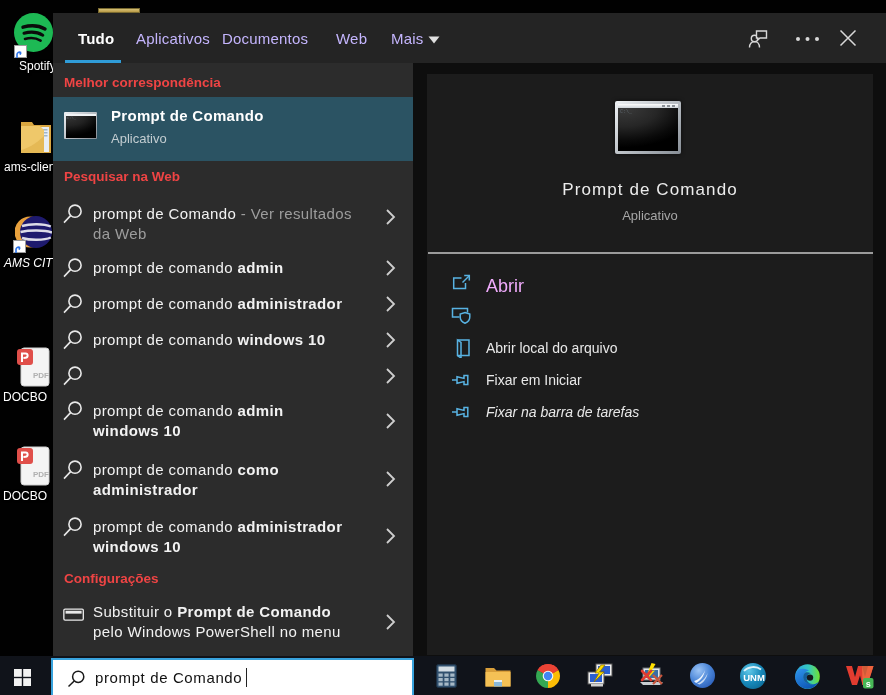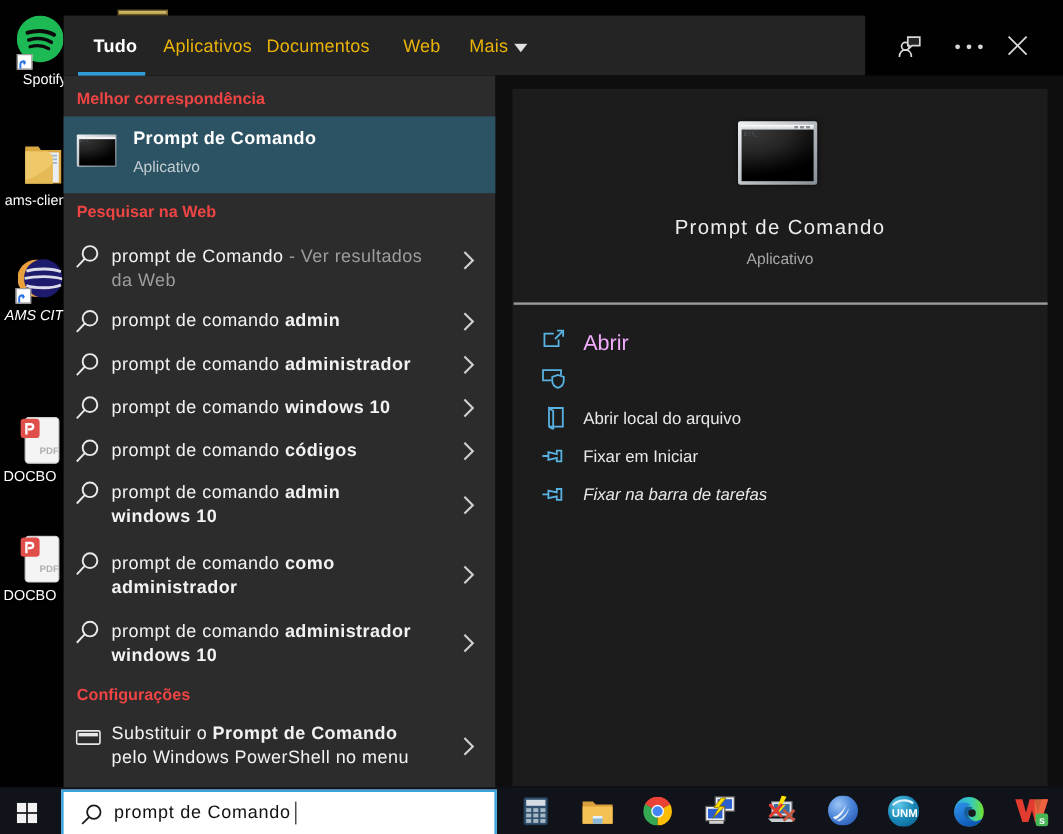--- a/index.html
+++ b/index.html
@@ -2,22 +2,22 @@
 <html><head>
 <meta charset="utf-8">
 <style>
 * { margin:0; padding:0; box-sizing:border-box; }
 html,body { width:886px; height:695px; overflow:hidden; background:#000; }
 body { font-family:"Liberation Sans", sans-serif; }
 .abs { position:absolute; }
 #root { position:relative; width:886px; height:695px; background:#010101; overflow:hidden; }
 
 
-#tabbar { left:53px; top:13px; width:668px; height:50px; background:#242424; }
-.tab { position:absolute; top:17px; font-size:15px; color:#eab308; letter-spacing:0.2px; }
+#tabbar { left:53px; top:13px; width:833px; height:50px; background:#242424; }
+.tab { position:absolute; top:17px; font-size:15px; color:#c4b5fd; letter-spacing:0.2px; }
 .tab.active { color:#fff; font-weight:bold; }
 #underline { left:12px; top:47px; width:56px; height:4px; background:#2f9cd8; position:absolute; }
 
 
 #leftpanel { left:53px; top:63px; width:360px; height:594px; background:#2c2c2c; }
 .hdr { position:absolute; left:11px; font-size:13.5px; font-weight:bold; color:#ef4444; }
 #hl { position:absolute; left:0; top:34px; width:360px; height:64px; background:#2b5363; }
 .sug { position:absolute; left:40px; width:310px; font-size:15px; color:#f2f2f2; line-height:20px; letter-spacing:0.38px; }
 .sug b { font-weight:bold; }
 .dim { color:#9d9d9d; }
@@ -185,21 +185,20 @@
     <svg class="chev" style="top:268px;" viewBox="0 0 14 18" fill="none" stroke="#cfcfcf" stroke-width="1.8">
         <path d="M4 2 L11 9 L4 16"></path>
       </svg>
 
     <svg class="mag" style="top:301.5px;" viewBox="0 0 22 22">
         <g fill="none" stroke="#e8e8e8" stroke-width="1.6">
           <circle cx="13" cy="8.2" r="6.1"></circle>
           <path d="M8.6 12.6 L2 19.6"></path>
         </g>
       </svg>
-    <span class="sug" style="top:302.5px;">prompt de comando <b>códigos</b></span>
     <svg class="chev" style="top:303.5px;" viewBox="0 0 14 18" fill="none" stroke="#cfcfcf" stroke-width="1.8">
         <path d="M4 2 L11 9 L4 16"></path>
       </svg>
 
     <svg class="mag" style="top:337px;" viewBox="0 0 22 22">
         <g fill="none" stroke="#e8e8e8" stroke-width="1.6">
           <circle cx="13" cy="8.2" r="6.1"></circle>
           <path d="M8.6 12.6 L2 19.6"></path>
         </g>
       </svg>

